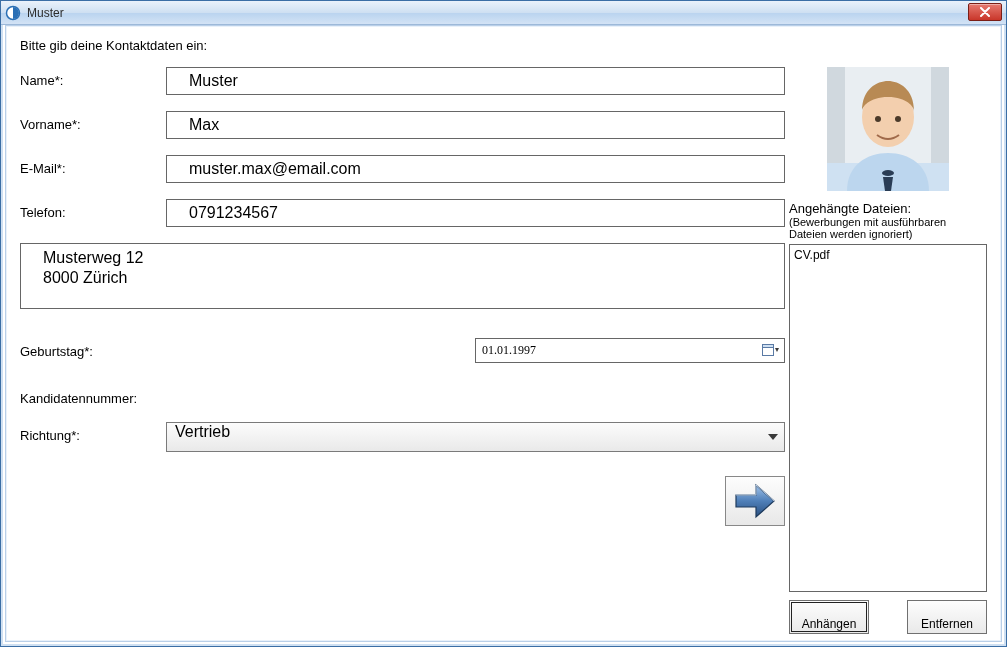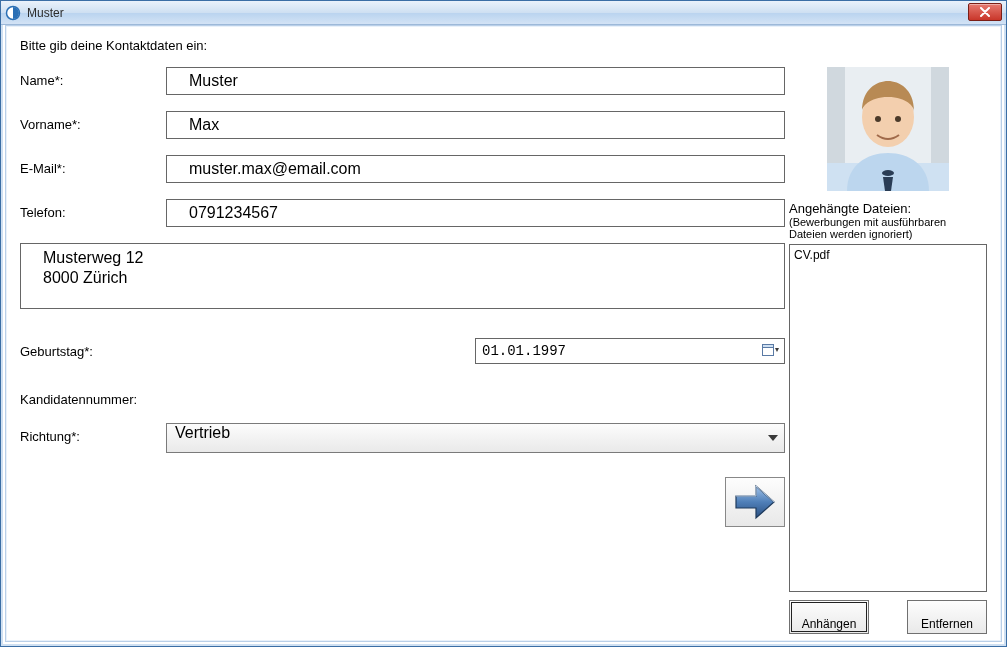--- a/index.html
+++ b/index.html
@@ -86,21 +86,21 @@
     display: flex; justify-content: flex-end;
   }
   .datepicker {
     display: flex; align-items: center;
     border: 1px solid #666;
     padding: 2px 4px;
     width: 310px;
   }
   .datepicker input {
     flex: 1; border: none; outline: none;
-    font-size: 14px; font-family: Liberation Mono, monospace;
+    font-size: 12px; font-family: Liberation Serif, serif;
     padding: 2px 2px;
   }
   .dp-icon {
     width: 18px; height: 16px;
     display: inline-flex; align-items: center; justify-content: center;
     cursor: default;
   }
   .select {
     width: 100%;
     height: 30px;

